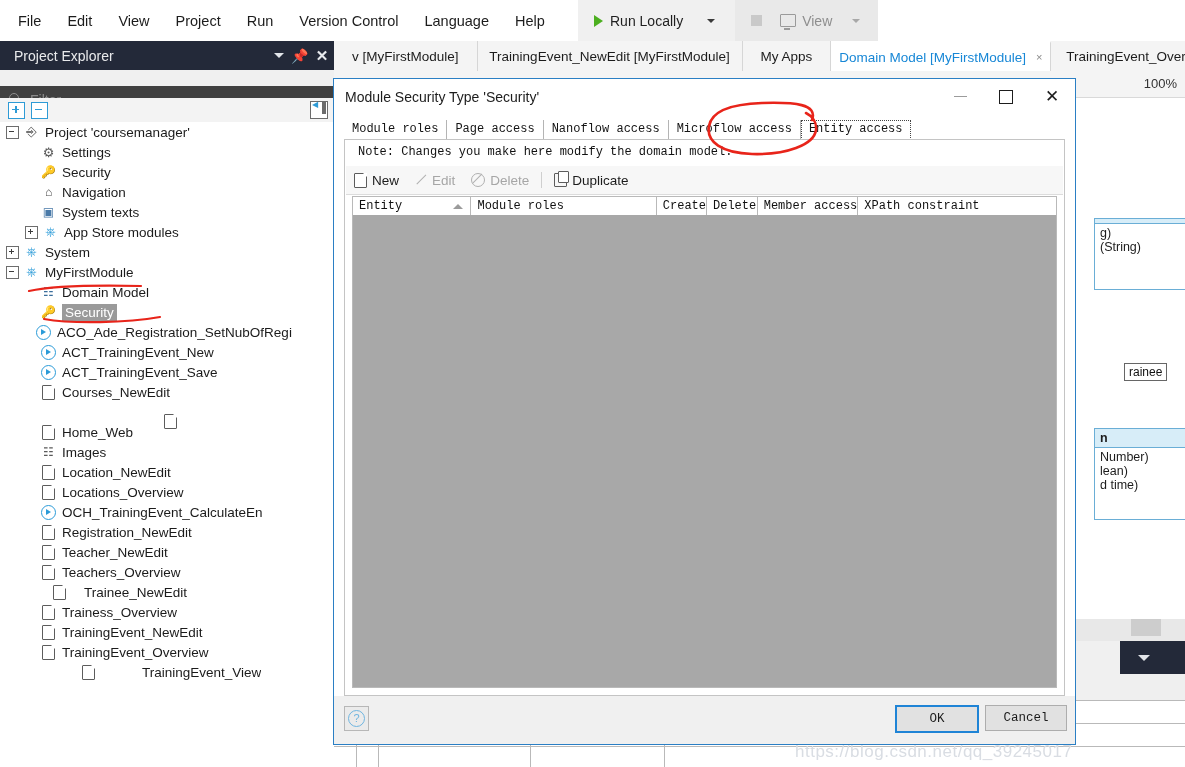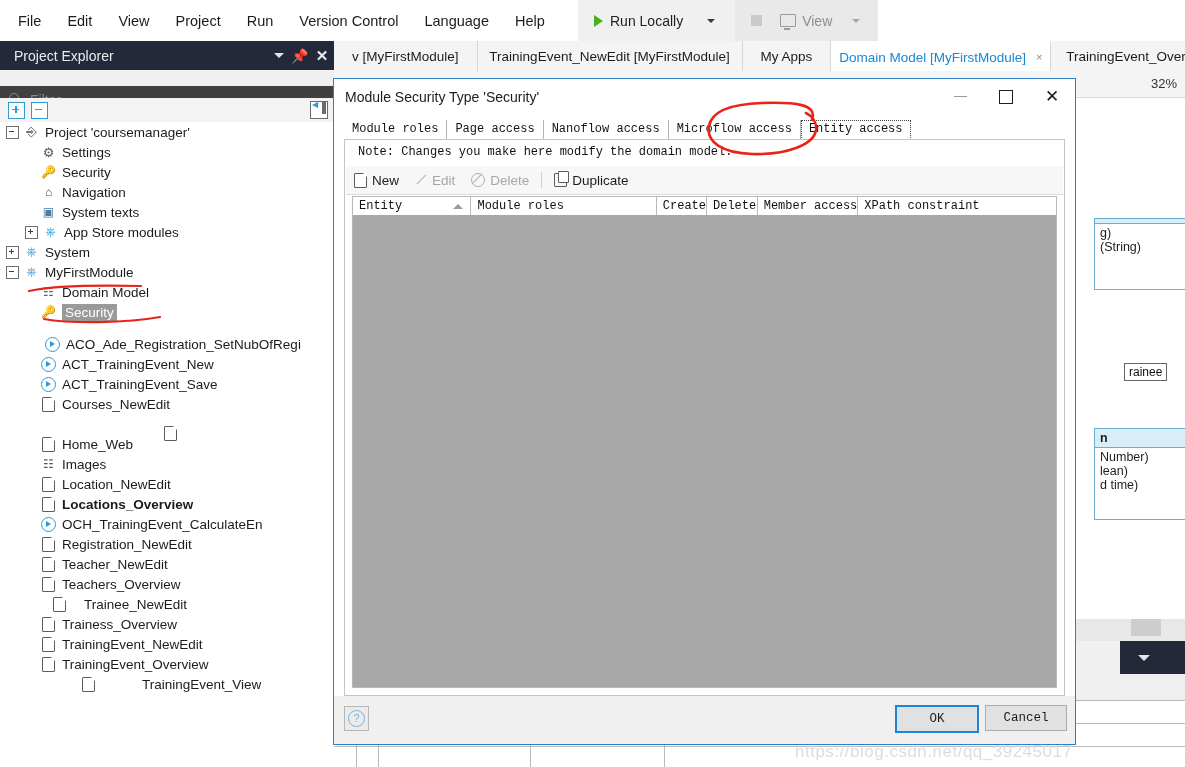--- a/index.html
+++ b/index.html
@@ -623,21 +623,21 @@
         </span>
         <span class="tlabel">Domain Model</span>
       </div>
       <div class="tnode" style="padding-left: 25px;">
         <span class="texp none"></span>
         <span class="ticon">
           <span class="ic-key">🔑</span>
         </span>
         <span class="tlabel sel">Security</span>
       </div>
-      <div class="tnode" style="padding-left: 29px; margin-top: 12px;">
+      <div class="tnode" style="padding-left: 20px;">
         <span class="texp none"></span>
         <span class="ticon">
           <span class="circ-play"></span>
         </span>
         <span class="tlabel">ACO_Ade_Registration_SetNubOfRegi</span>
       </div>
       <div class="tnode" style="padding-left: 25px;">
         <span class="texp none"></span>
         <span class="ticon">
           <span class="circ-play"></span>
@@ -679,21 +679,21 @@
         </span>
         <span class="tlabel">Images</span>
       </div>
       <div class="tnode" style="padding-left: 25px;">
         <span class="texp none"></span>
         <span class="ticon">
           <span class="page-doc"></span>
         </span>
         <span class="tlabel">Location_NewEdit</span>
       </div>
-      <div class="tnode" style="padding-left: 25px; font-weight: bold;">
+      <div class="tnode" style="padding-left: 25px;">
         <span class="texp none"></span>
         <span class="ticon">
           <span class="page-doc"></span>
         </span>
         <span class="tlabel">Locations_Overview</span>
       </div>
       <div class="tnode" style="padding-left: 25px;">
         <span class="texp none"></span>
         <span class="ticon">
           <span class="circ-play"></span>
@@ -779,21 +779,21 @@
         <span>Domain Model [MyFirstModule]</span>
         <span class="xclose">×</span>
       </div>
       <div class="etab" style="width: 120px;">
         <span>TrainingEvent_Overv</span>
       </div>
     </div>
 
   <div class="editor-area">
     <div class="ed-toolbar">
-      <span class="zoom-label">32%</span>
+      <span class="zoom-label">100%</span>
     </div>
     <div class="ed-canvas">
       <div class="entity-box" style="left:760px; top:120px; width:120px; height:70px;">
         <div class="eb-head"></div>
         <div class="eb-body">
           <div>g)</div>
           <div>(String)</div>
         </div>
       </div>
       <div class="assoc-label" style="left:790px; top:265px;">rainee</div>

